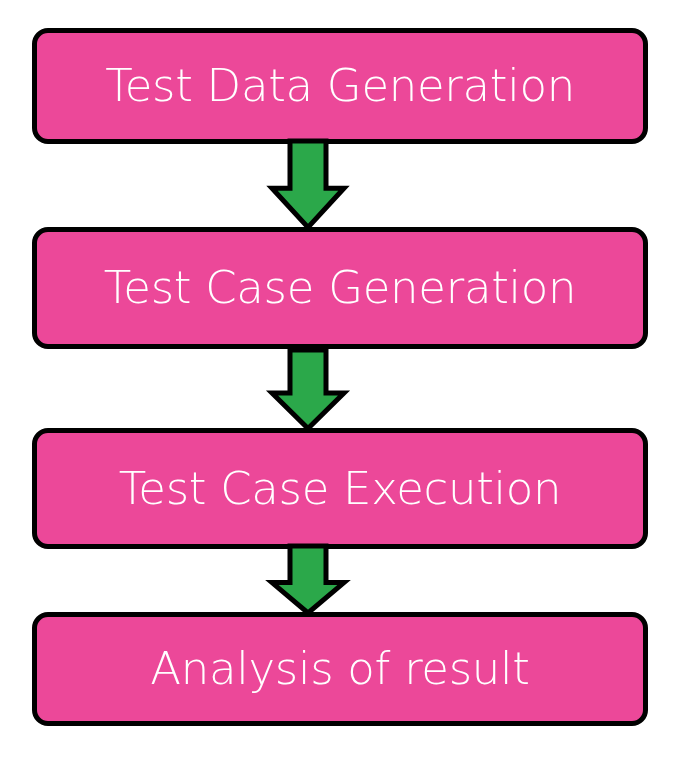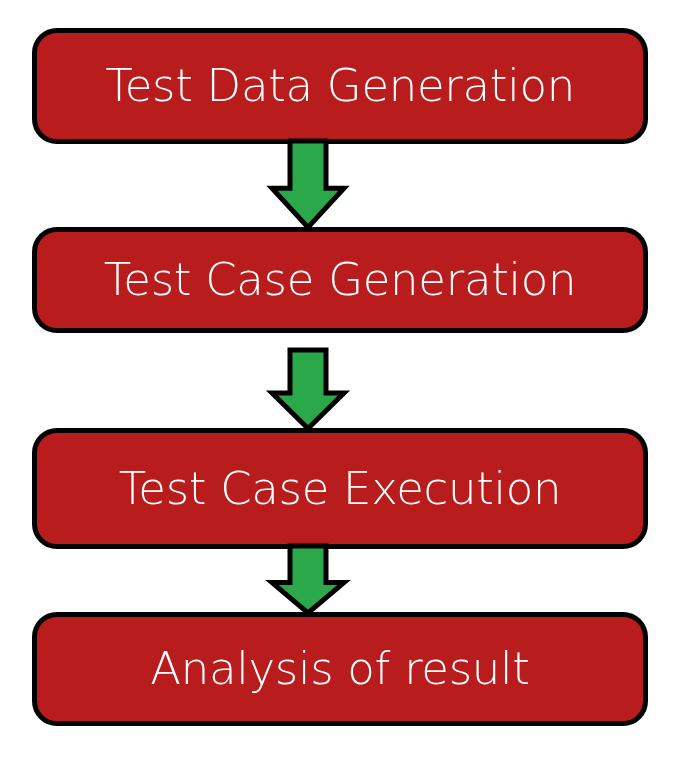--- a/index.html
+++ b/index.html
@@ -20,43 +20,43 @@
     width: 673px;
     height: 757px;
     background: #ffffff;
   }
 
   .node {
     position: absolute;
     left: 32px;
     width: 616px;
     box-sizing: border-box;
-    background: #b91c1c;
+    background: #ec4899;
     border: 5px solid #000000;
-    border-radius: 25px;
+    border-radius: 16px;
     display: flex;
     align-items: center;
     justify-content: center;
     text-align: center;
   }
 
   .node-label {
     color: #ffffff;
     font-family: "DejaVu Sans", sans-serif;
     font-weight: 300;
     font-size: 45px;
     line-height: 1.05;
     letter-spacing: -0.3px;
     white-space: nowrap;
     -webkit-font-smoothing: antialiased;
   }
 
   
   #node-0 { top: 28px;  height: 116px; }
-  #node-1 { top: 227px; height: 106px; }
+  #node-1 { top: 227px; height: 122px; }
   #node-2 { top: 428px; height: 121px; text-align: center; }
   #node-3 { top: 612px; height: 114px; text-align: center; }
 
   .connector {
     position: absolute;
     left: 268px;
     width: 80px;
   }
   .connector svg {
     display: block;

